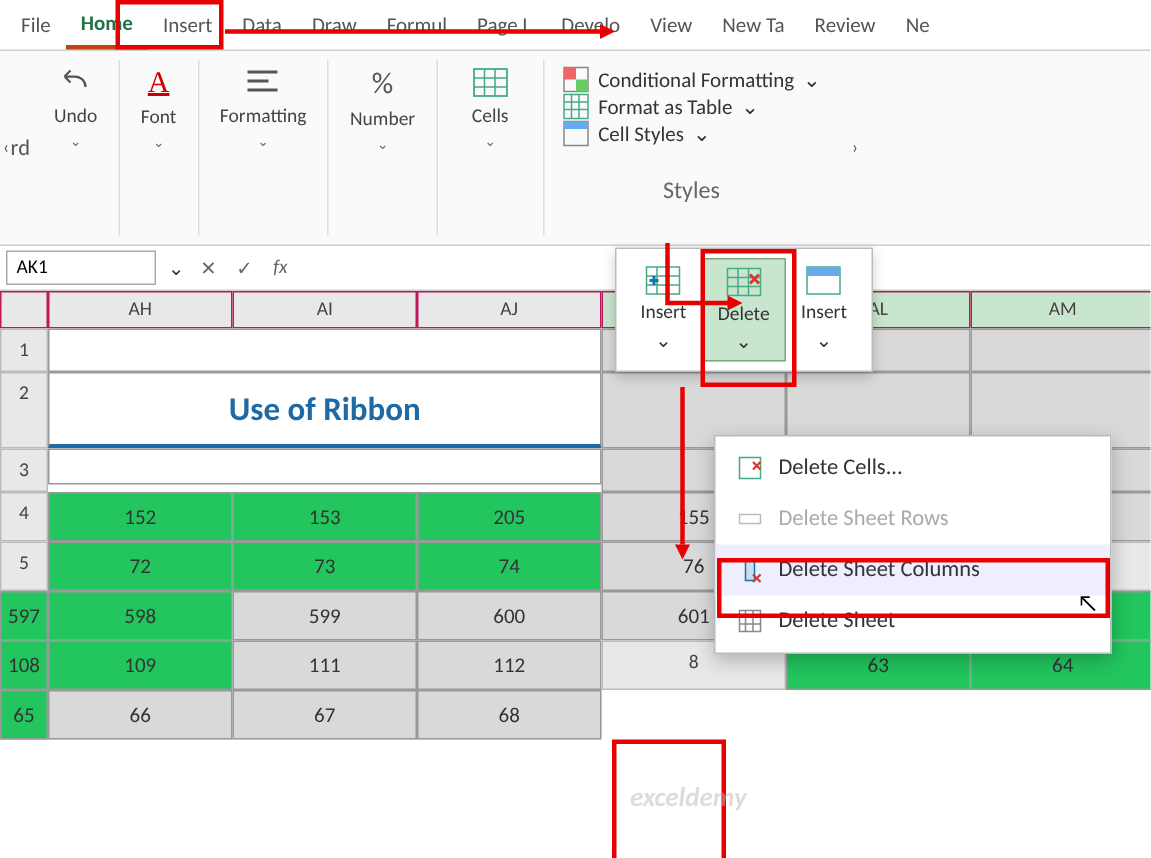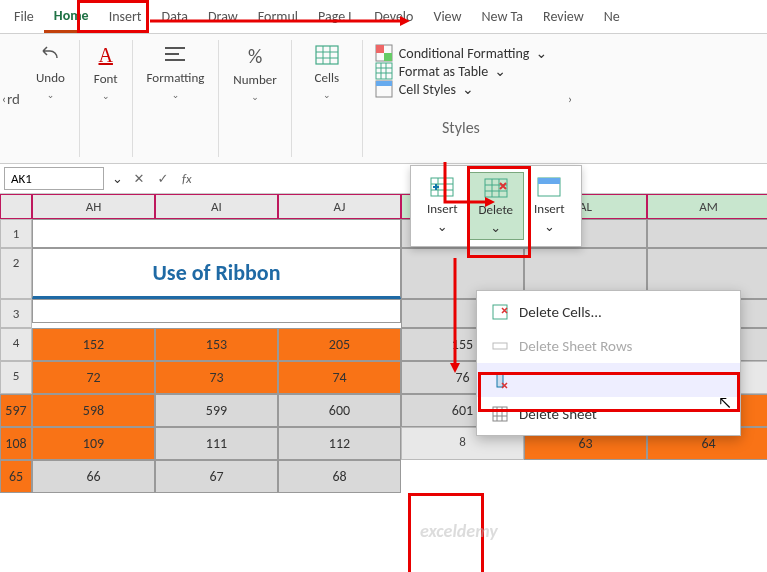--- a/index.html
+++ b/index.html
@@ -16,21 +16,21 @@
 .styles-group{display:flex;flex-direction:column;align-items:flex-start;gap:0;padding:4px 12px}
 .styles-item{display:flex;align-items:center;gap:6px;font-size:14px;color:#333}
 .styles-caption{font-size:16px;color:#666;text-align:center;width:100%;margin-top:20px}
 .namebox-row{display:flex;align-items:center;height:30px;border-bottom:1px solid #ccc;background:#fff}
 .namebox{width:100px;border:1px solid #aaa;padding:3px 6px;margin:2px 4px;background:#fff;font-size:13px}
 .fx-btn{width:24px;text-align:center;color:#666}
 .grid{display:grid;grid-template-columns:32px repeat(6,123px);font-size:14px}
 .colhdr{background:#e8e8e8;border:1px solid #be185d;text-align:center;padding:4px 0;font-size:13px;color:#444}
 .colhdr.sel{background:#c8e6ce}
 .rowhdr{background:#e8e8e8;border:1px solid #bbb;text-align:center;padding:6px 0;font-size:13px;color:#444}
-.cell{border:1px solid #999;text-align:center;padding:7px 0;background:#f97316}
+.cell{border:1px solid #999;text-align:center;padding:7px 0;background:#22c55e}
 .cell.sel{background:#d9d9d9}
 .title-cell{grid-column:2/5;font-size:22px;font-weight:600;color:#1f6aa5;text-align:center;padding:10px 0;border:1px solid #999;border-bottom:3px solid #1f6aa5;background:#fff}
 .empty-row{grid-column:2/5;border:1px solid #999;height:24px;background:#fff}
 .cells-popup{position:absolute;top:165px;left:410px;background:#fff;border:1px solid #bbb;box-shadow:0 3px 8px rgba(0,0,0,.2);display:flex;padding:6px}
 .cells-popup .pbtn{display:flex;flex-direction:column;align-items:center;padding:4px 10px;font-size:13px;gap:3px}
 .cells-popup .pbtn.active{background:#c8e6ce;border:1px solid #7aa87e}
 .menu{position:absolute;top:290px;left:476px;width:265px;background:#fff;border:1px solid #bbb;box-shadow:0 4px 12px rgba(0,0,0,.25);padding:4px 0}
 .menu-item{display:flex;align-items:center;gap:10px;padding:8px 14px;font-size:15px;color:#333}
 .menu-item.disabled{color:#aaa}
 .menu-item .mi-icon{width:18px;height:18px;display:flex;align-items:center;justify-content:center}
@@ -254,20 +254,21 @@
       </span>
     <span>Delete Sheet Rows</span>
   </div>
   <div class="menu-item" style="background:#eef">
     <span class="mi-icon">
         <svg width="16" height="16">
           <rect x="5" y="1" width="6" height="14" fill="#cde" stroke="#17a"></rect>
           <path d="M10 11l5 5m0-5-5 5" stroke="#d33" stroke-width="1.5"></path>
         </svg>
       </span>
+    <span>Delete Sheet Columns</span>
   </div>
   <div class="menu-item">
     <span class="mi-icon">
         <svg width="16" height="16">
           <rect x="1" y="1" width="14" height="14" fill="none" stroke="#888"></rect>
           <path d="M1 5h14M1 10h14M5 1v14M10 1v14" stroke="#888"></path>
         </svg>
       </span>
     <span>Delete Sheet</span>
   </div>

